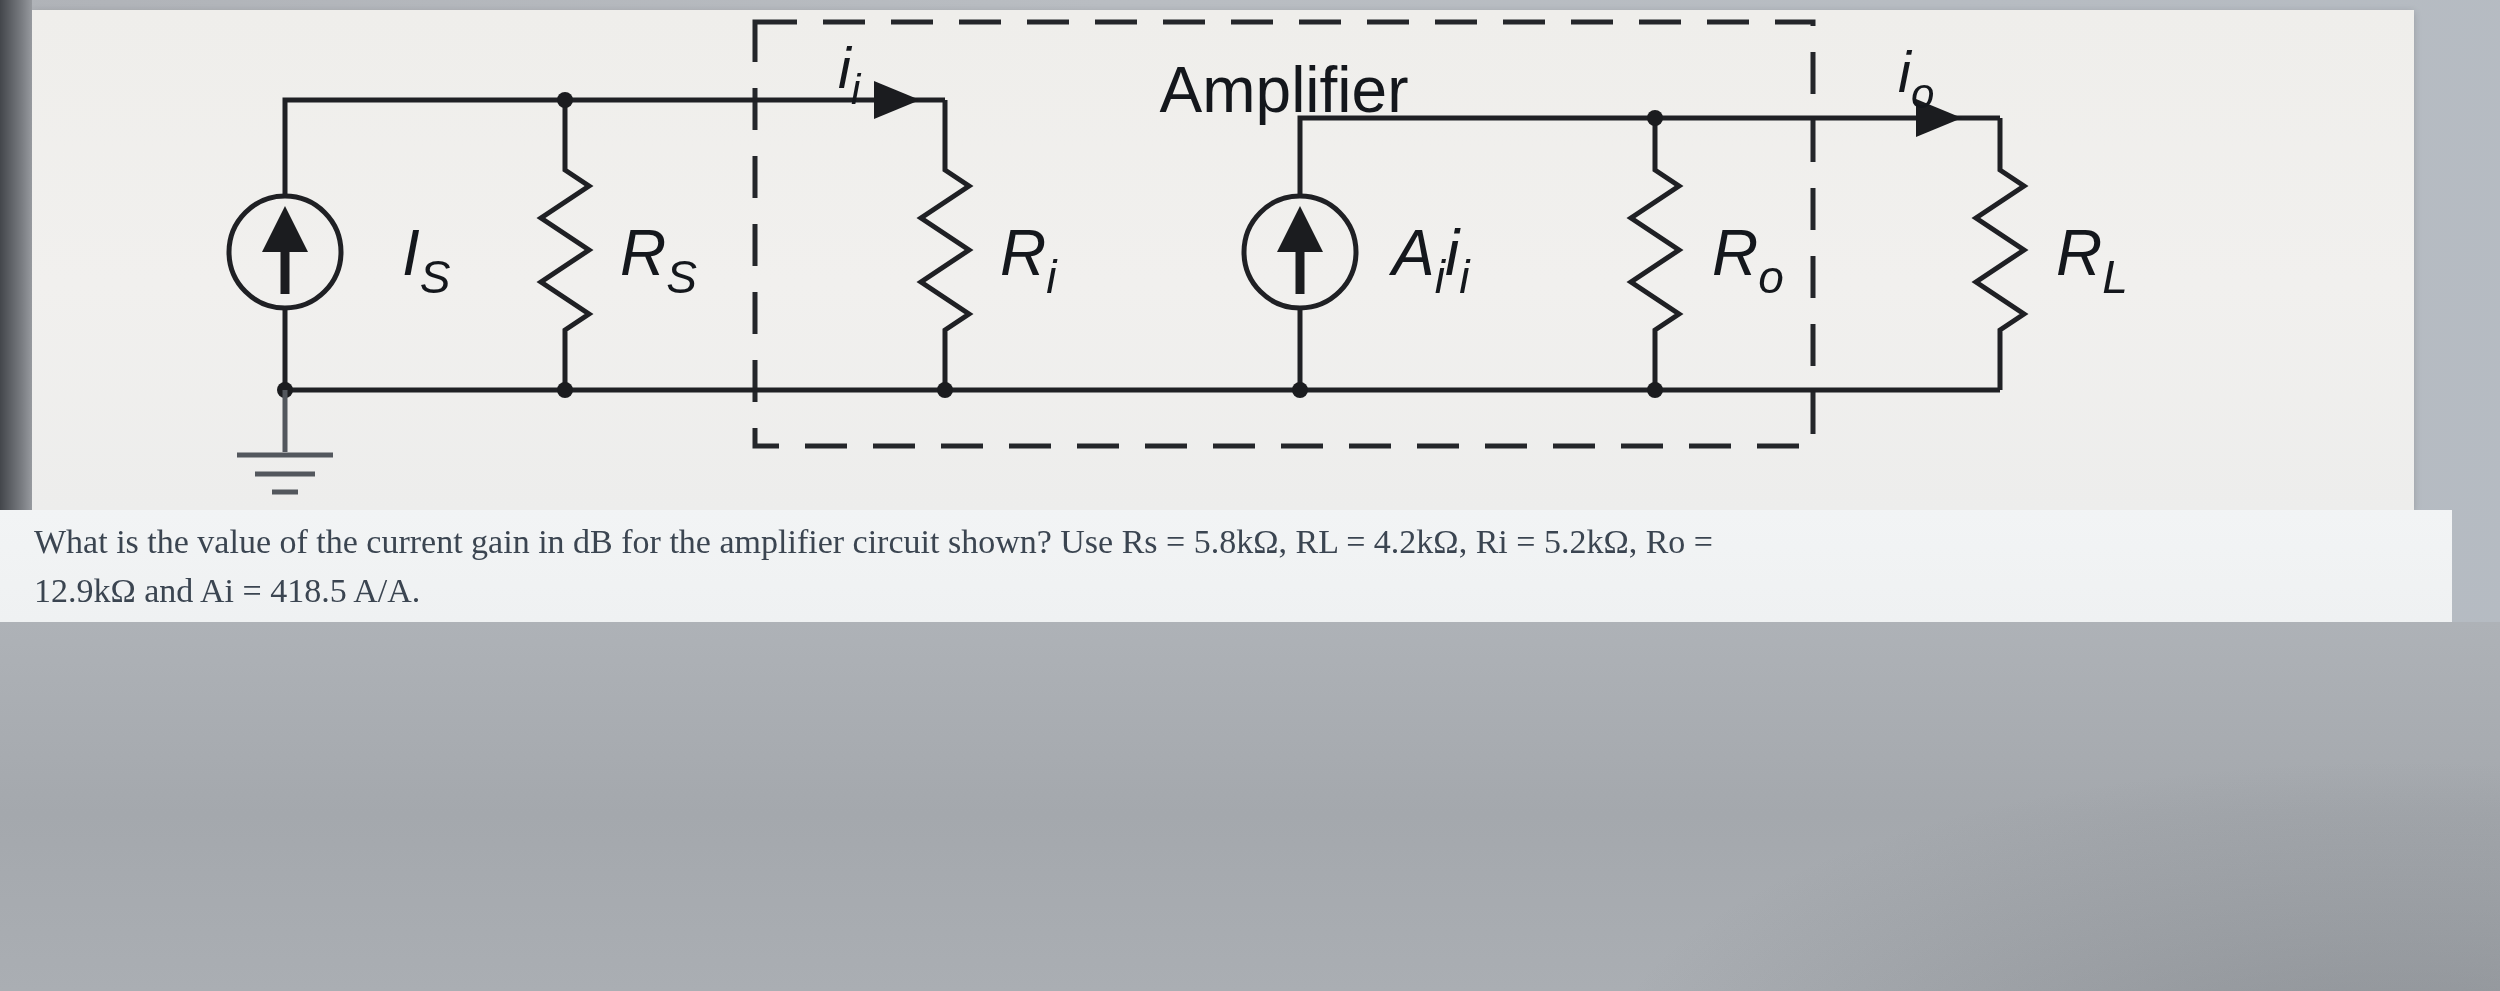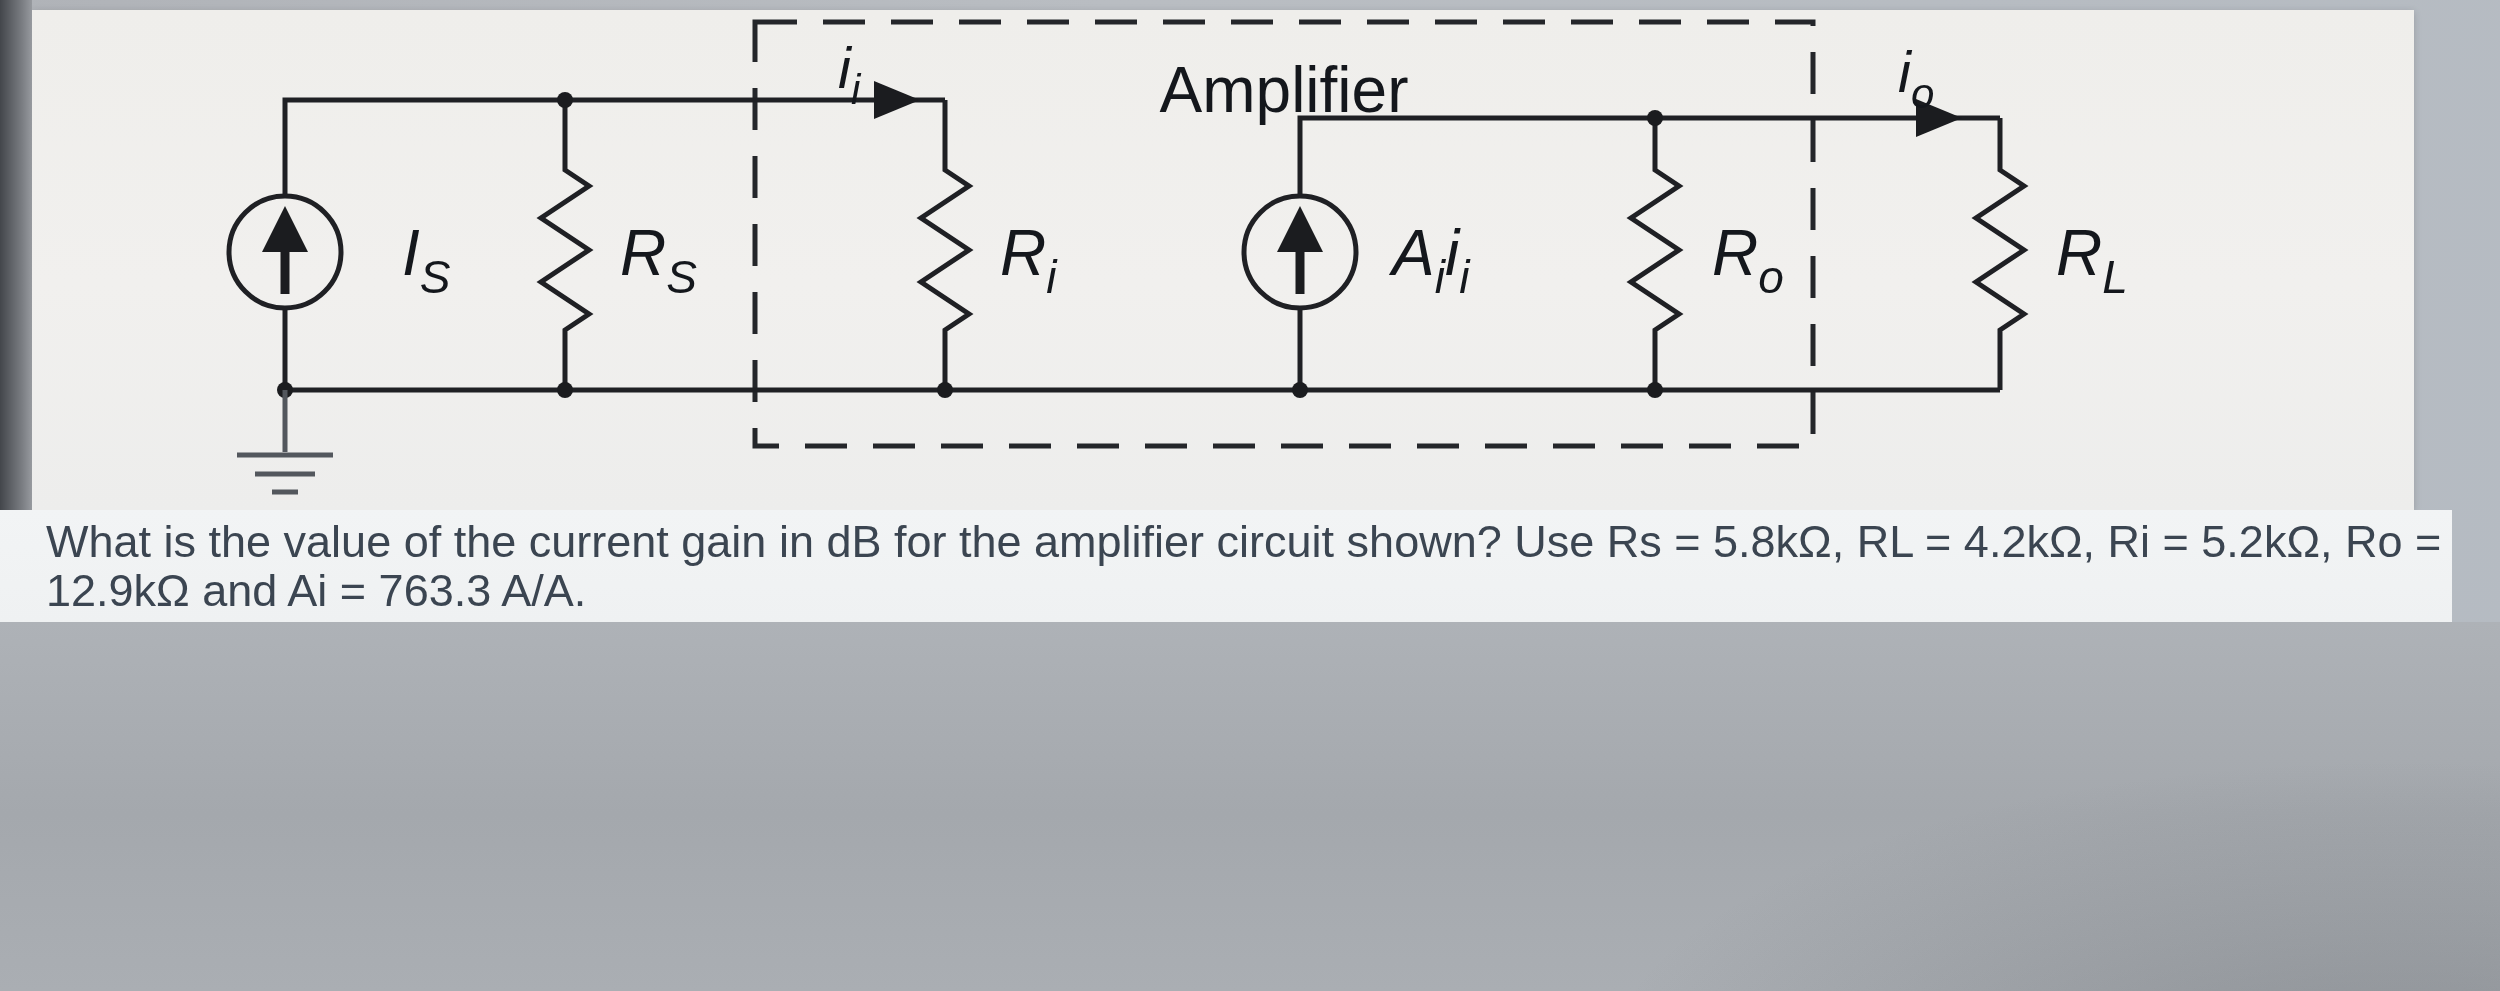--- a/index.html
+++ b/index.html
@@ -41,23 +41,23 @@
   .dashed-box { fill: none; stroke: #24262a; stroke-width: 5; stroke-dasharray: 42 26; }
   .ground-line { stroke: #53575d; stroke-width: 5; fill: none; }
 
   .comp-label { font: italic 64px "Liberation Sans", sans-serif; fill: #14171c; }
   .comp-label .sub { font-size: 46px; }
   .amp-label { font: 400 64px "Liberation Sans", sans-serif; fill: #14171c; }
   .cur-label { font: italic 58px "Liberation Sans", sans-serif; fill: #14171c; }
   .cur-label .sub { font-size: 42px; }
 
   .question-text {
-    position: absolute; left: 46px; top: 517px;
-    font-family: Liberation Sans, sans-serif;
-    font-size: 45px; line-height: 49px; color: #3b4551;
+    position: absolute; left: 34px; top: 517px;
+    font-family: Liberation Serif, serif;
+    font-size: 34px; line-height: 49px; color: #3b4551;
   }
 </style>
 </head>
 <body>
 
 <div class="photo">
 
   <div class="panel"></div>
   <div class="left-edge"></div>
   <div class="question-strip"></div>
@@ -129,16 +129,16 @@
 
     <text class="comp-label" x="1392" y="275"><tspan>A</tspan><tspan class="sub" dy="18">i</tspan><tspan dy="-18">i</tspan><tspan class="sub" dy="18">i</tspan></text>
 
     <text class="comp-label" x="1712" y="275"><tspan>R</tspan><tspan class="sub" dy="18">o</tspan></text>
 
     <text class="comp-label" x="2056" y="275"><tspan>R</tspan><tspan class="sub" dy="18">L</tspan></text>
   </svg>
 
   <div class="question-text">
     <div>What is the value of the current gain in dB for the amplifier circuit shown?  Use Rs = 5.8kΩ, RL = 4.2kΩ, Ri = 5.2kΩ, Ro =</div>
-    <div>12.9kΩ and Ai = 763.3 A/A.</div>
+    <div>12.9kΩ and Ai = 418.5 A/A.</div>
   </div>
 
 </div>
 
 </body></html>

